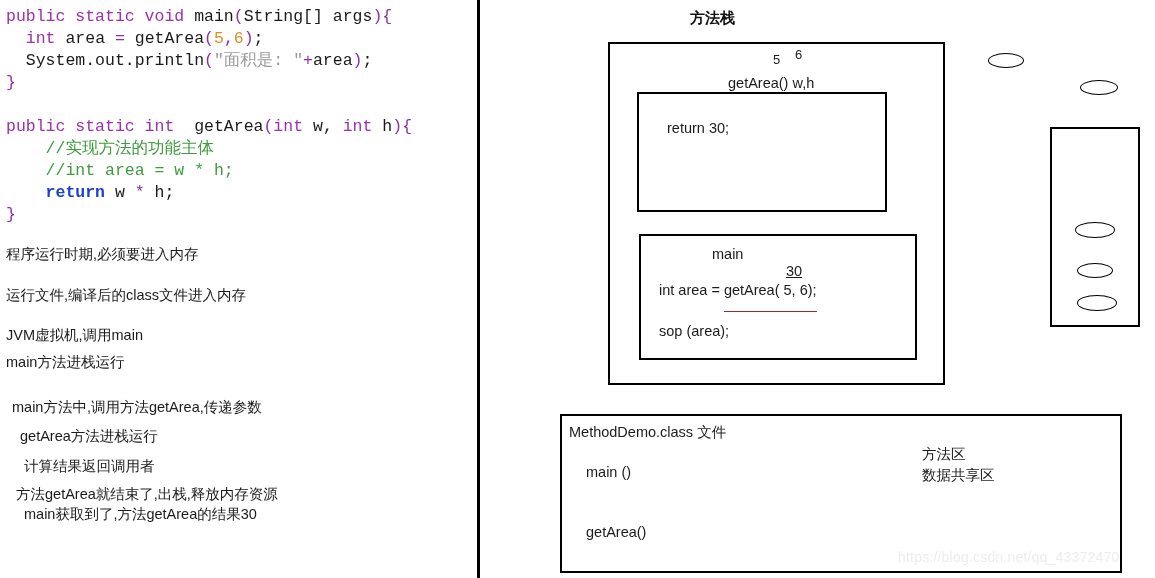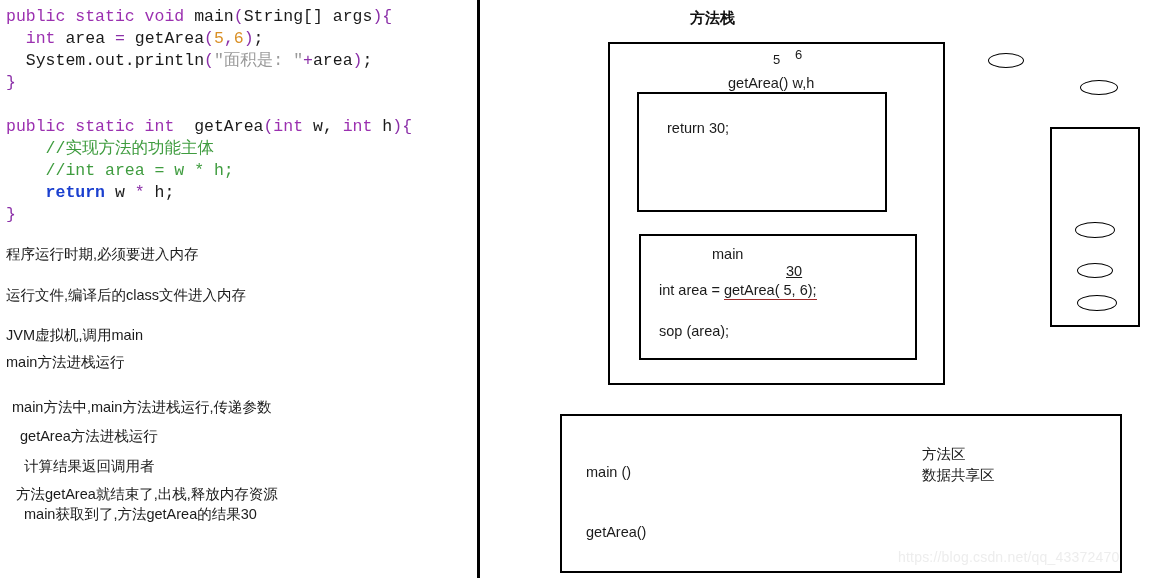--- a/index.html
+++ b/index.html
@@ -83,21 +83,21 @@
   .stack-title {
     position: absolute;
     font-size: 15px;
     font-weight: bold;
     color: #111111;
     white-space: nowrap;
     text-align: center;
   }
   .underline-red {
     border-bottom: 1.6px solid #9e2a2b;
-    padding-bottom: 1px;
+    padding-bottom: 13px;
   }
   .ellipse {
     position: absolute;
     border: 1.4px solid #000000;
     border-radius: 50%;
     box-sizing: border-box;
     background: transparent;
   }
   .watermark {
     position: absolute;
@@ -112,21 +112,21 @@
 
 <div id="screen">
 
   <div class="code-block" id="code-block"><div class="code-line"><span class="kw">public static void </span><span class="plain">main</span><span class="punct">(</span><span class="plain">String[] args</span><span class="punct">)</span><span class="punct">{</span></div><div class="code-line"><span class="plain">  </span><span class="kw">int</span><span class="plain"> area </span><span class="punct">=</span><span class="plain"> getArea</span><span class="punct">(</span><span class="num">5</span><span class="punct">,</span><span class="num">6</span><span class="punct">)</span><span class="plain">;</span></div><div class="code-line"><span class="plain">  System.out.println</span><span class="punct">(</span><span class="str">"面积是: "</span><span class="punct">+</span><span class="plain">area</span><span class="punct">)</span><span class="plain">;</span></div><div class="code-line"><span class="punct">}</span></div><div class="code-line">&nbsp;</div><div class="code-line"><span class="kw">public static int </span><span class="plain"> getArea</span><span class="punct">(</span><span class="kw">int</span><span class="plain"> w, </span><span class="kw">int</span><span class="plain"> h</span><span class="punct">)</span><span class="punct">{</span></div><div class="code-line"><span class="cmt">    //实现方法的功能主体</span></div><div class="code-line"><span class="cmt">    //int area = w * h;</span></div><div class="code-line"><span class="plain">    </span><span class="ret">return</span><span class="plain"> w </span><span class="punct">*</span><span class="plain"> h;</span></div><div class="code-line"><span class="punct">}</span></div></div>
 
   <div class="notes" id="notes-layer">
       <div class="note" style="left: 6px; top: 0px;">程序运行时期,必须要进入内存</div>
       <div class="note" style="left: 6px; top: 41px;">运行文件,编译后的class文件进入内存</div>
       <div class="note" style="left: 6px; top: 81px;">JVM虚拟机,调用main</div>
       <div class="note" style="left: 6px; top: 108px;">main方法进栈运行</div>
-      <div class="note" style="left: 12px; top: 153px;">main方法中,main方法进栈运行,传递参数</div>
+      <div class="note" style="left: 12px; top: 153px;">main方法中,调用方法getArea,传递参数</div>
       <div class="note" style="left: 20px; top: 182px; text-align: center;">getArea方法进栈运行</div>
       <div class="note" style="left: 24px; top: 212px;">计算结果返回调用者</div>
       <div class="note" style="left: 16px; top: 240px;">方法getArea就结束了,出栈,释放内存资源</div>
       <div class="note" style="left: 24px; top: 260px;">main获取到了,方法getArea的结果30</div>
     </div>
 
   <div class="divider"></div>
 
   <div class="stack-title" style="left:690px; top:9px;">方法栈</div>
 
@@ -151,20 +151,21 @@
 
   <div class="ellipse" style="left:988px; top:53px; width:36px; height:15px;"></div>
   <div class="ellipse" style="left:1080px; top:80px; width:38px; height:15px;"></div>
 
   <div class="box" style="left:1050px; top:127px; width:90px; height:200px;"></div>
   <div class="ellipse" style="left:1075px; top:222px; width:40px; height:16px;"></div>
   <div class="ellipse" style="left:1077px; top:263px; width:36px; height:15px;"></div>
   <div class="ellipse" style="left:1077px; top:295px; width:40px; height:16px;"></div>
 
   <div class="box" style="left:560px; top:414px; width:562px; height:159px;"></div>
+  <div class="lbl" style="left:569px; top:423px;">MethodDemo.class 文件</div>
   <div class="lbl" style="left:586px; top:463px;">main ()</div>
   <div class="lbl" style="left:586px; top:523px;">getArea()</div>
   <div class="lbl" style="left:922px; top:445px;">方法区</div>
   <div class="lbl" style="left:922px; top:466px;">数据共享区</div>
 
   <div class="watermark" style="left:898px; top:549px;">https://blog.csdn.net/qq_43372470</div>
 
 </div>
 
 </body></html>

